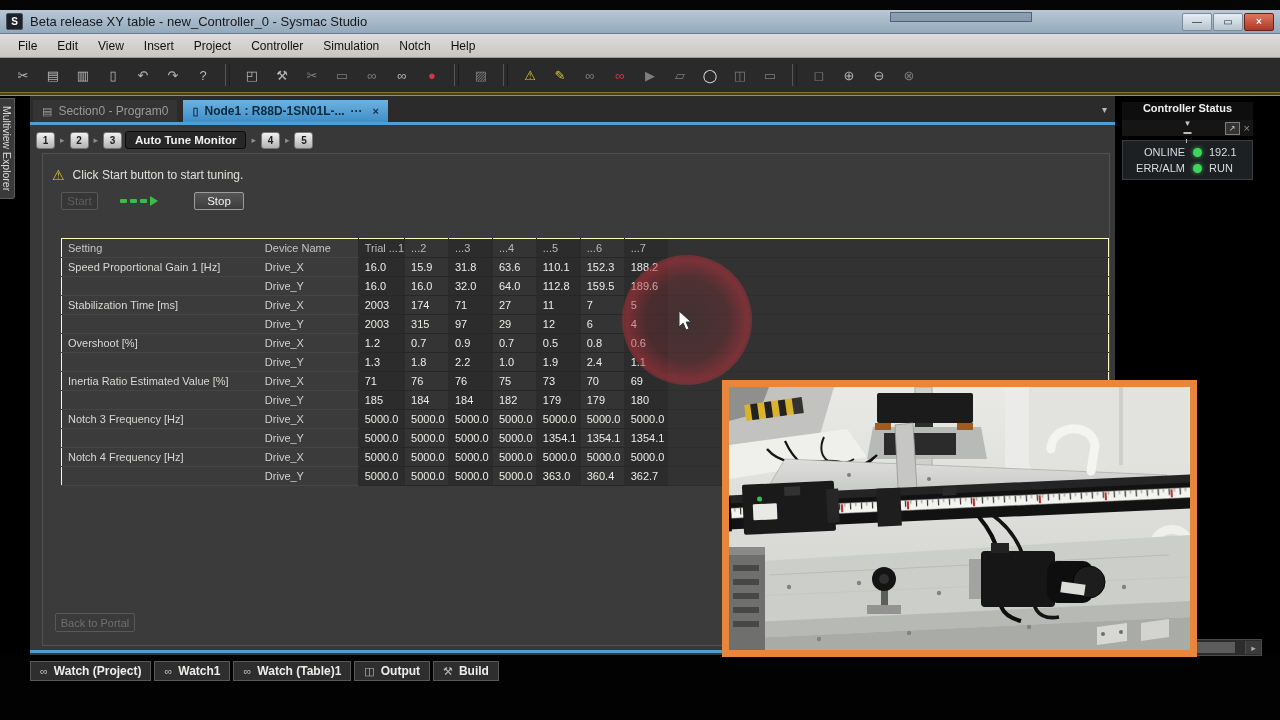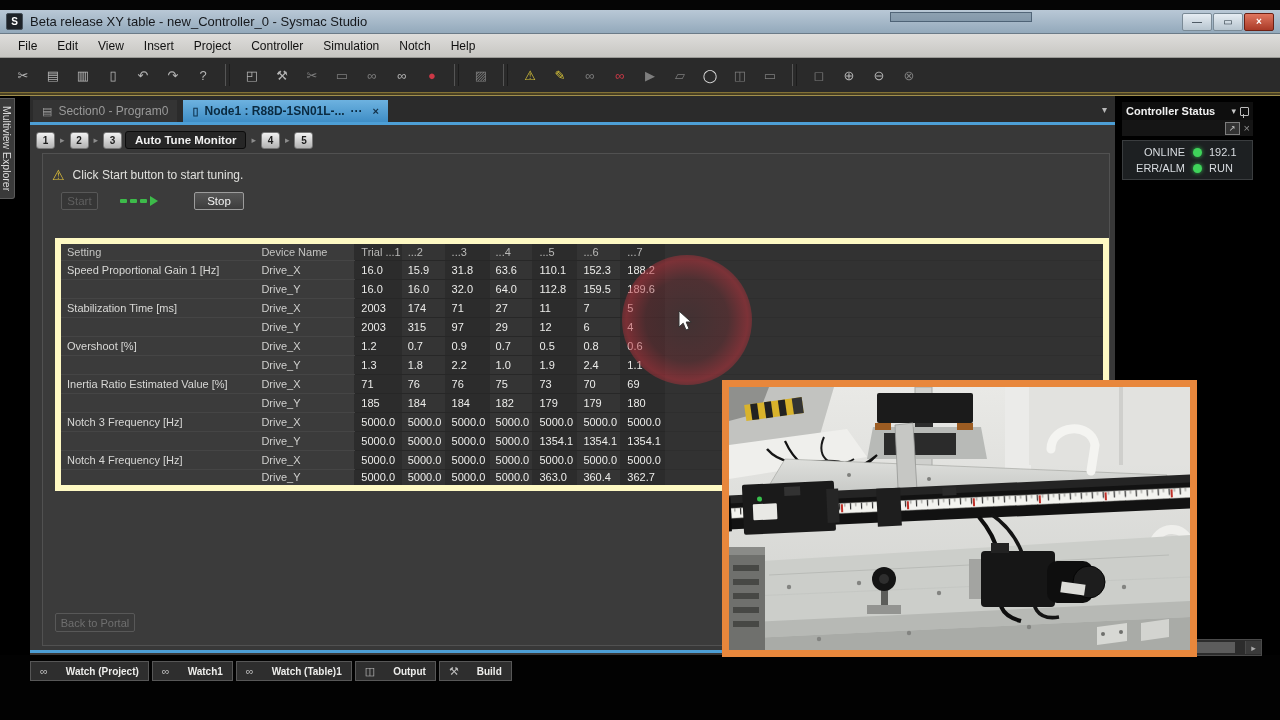--- a/index.html
+++ b/index.html
@@ -64,58 +64,58 @@
   .pbtn{height:18px;font-size:11.5px;display:flex;align-items:center;justify-content:center;
     border-radius:2px;box-sizing:border-box;}
   #startbtn{width:37px;background:#363636;border:1px solid #585858;color:#5f5f5f;}
   #stopbtn{width:50px;background:linear-gradient(#565656,#3d3d3d);border:1px solid #9c9c9c;color:#f2f2f2;margin-left:36px;}
   #progarrow{display:flex;align-items:center;gap:3px;margin-left:22px;}
   #progarrow i{width:7px;height:4px;background:#3dbb4a;border-radius:1px;}
   #progarrow .tri{width:0;height:0;background:none;border-left:8px solid #3dbb4a;
     border-top:5px solid transparent;border-bottom:5px solid transparent;border-radius:0;}
   #notetext{position:absolute;left:18px;top:62px;font-size:11.5px;color:#c8c8c6;}
   
-  #tunetable{position:absolute;left:12px;top:84px;border-collapse:collapse;table-layout:fixed;
-    border:6px solid #fef9c3;}
+  #tunetable{position:absolute;left:18px;top:84px;border-collapse:collapse;table-layout:fixed;
+    border:1px solid #fef9c3;}
   #tunetable td{padding:0 0 0 6px;font-size:11px;height:19px;overflow:hidden;white-space:nowrap;box-sizing:border-box;}
   td.c-set{width:198px;color:#d8d8d6;font-size:11.5px;border-bottom:1px solid #454545;}
   td.c-dev{width:100px;color:#cfcfcd;font-size:11.5px;border-bottom:1px solid #454545;}
   td.c-v{width:44px;color:#ececea;border-bottom:1px solid #272727;}
   td.c-v.odd{background:#2c2c2c;} td.c-v.even{background:#343434;}
   td.c-fill{width:450px;background:#323232;border-bottom:1px solid #2e2e2e;}
   tr.hdr td{color:#c4c4c2;font-size:11px;height:18px;}
   tr.hdr td.c-v{color:#b9b9b7;}
   td.c-v{border-left:1px solid rgba(0,0,0,.25);}
   #backbtn{position:absolute;left:12px;bottom:13px;width:78px;height:17px;background:#3a3a3a;
     border:1px solid #585858;color:#6f6f6f;font-size:11px;display:flex;align-items:center;justify-content:center;border-radius:2px;}
   
   #rightcol{left:1115px;top:96px;width:165px;height:559px;background:#000;}
   #cspanel{position:absolute;left:7px;top:6px;width:131px;}
-  #cstitle{height:18px;background:#0e0e0e;display:flex;align-items:center;padding:0 4px;gap:4px;}
+  #cstitle{height:18px;background:#0e0e0e;display:flex;align-items:center;padding:0 4px;gap:4px;flex-direction:column;}
   #cstitletext{font-size:11px;font-weight:bold;color:#f0f0f0;flex:1;}
   #cscaret{color:#c8c8c8;font-size:9px;}
   #cspin{width:7px;height:7px;border:1px solid #bbb;border-radius:1px;position:relative;}
   #cspin:after{content:"";position:absolute;left:2px;top:6px;width:1px;height:4px;background:#bbb;}
   #cssub{height:16px;background:#151515;display:flex;align-items:center;justify-content:flex-end;gap:4px;padding-right:3px;}
   #csexpand{width:13px;height:11px;border:1px solid #7e7e7e;background:#333;color:#ccc;font-size:8px;
     display:flex;align-items:center;justify-content:center;}
   #csclose{color:#8e8e8e;font-size:11px;}
   #csbox{margin-top:4px;background:#1d2022;border:1px solid #3a3d3f;padding:3px 0;}
   .csrow{height:16px;display:flex;align-items:center;}
   .cslabel{width:62px;text-align:right;font-size:11px;color:#d8dce0;}
   .csled{width:9px;height:9px;border-radius:50%;margin:0 7px 0 8px;box-shadow:0 0 4px rgba(60,220,90,.8);}
   .csval{font-size:11px;color:#d8dce0;white-space:nowrap;overflow:hidden;flex:1;}
   
   #blueline{left:30px;top:650px;width:1232px;height:3px;z-index:1;}
   #bottombar{left:0;top:655px;width:1280px;height:65px;background:#020202;}
   #foottabs{position:absolute;left:30px;top:6px;display:flex;gap:3px;}
   .foottab{height:20px;background:#2e2e2e;border:1px solid #575757;display:flex;align-items:center;
     gap:6px;padding:0 9px;box-sizing:border-box;}
   .foottab .ficon{color:#bdbdbd;font-size:11px;}
-  .foottab .flabel{color:#ededeb;font-size:10px;font-weight:bold;margin-left:12px;}
+  .foottab .flabel{color:#ededeb;font-size:12px;font-weight:bold;}
   #hscroll{left:1150px;top:639px;width:112px;height:17px;background:#2c2c2c;border:1px solid #4a4a4a;
     box-sizing:border-box;display:flex;align-items:center;z-index:2;}
   #hthumb{width:44px;height:11px;background:#5c5c5c;margin-left:40px;}
   #harrow{margin-left:auto;width:15px;height:13px;background:#3a3a3a;border-left:1px solid #4a4a4a;
     color:#aaa;font-size:9px;display:flex;align-items:center;justify-content:center;}
   
   #clickglow{left:622px;top:255px;width:130px;height:130px;border-radius:50%;z-index:40;pointer-events:none;
     background:radial-gradient(circle,rgba(120,50,55,.22) 0%,rgba(140,45,52,.32) 45%,rgba(185,50,60,.55) 66%,rgba(185,50,60,0) 86%);}
   #cursor{left:678px;top:310px;z-index:60;}
   #pip{left:722px;top:380px;width:475px;height:277px;box-sizing:border-box;border:7px solid #e8873c;z-index:50;

